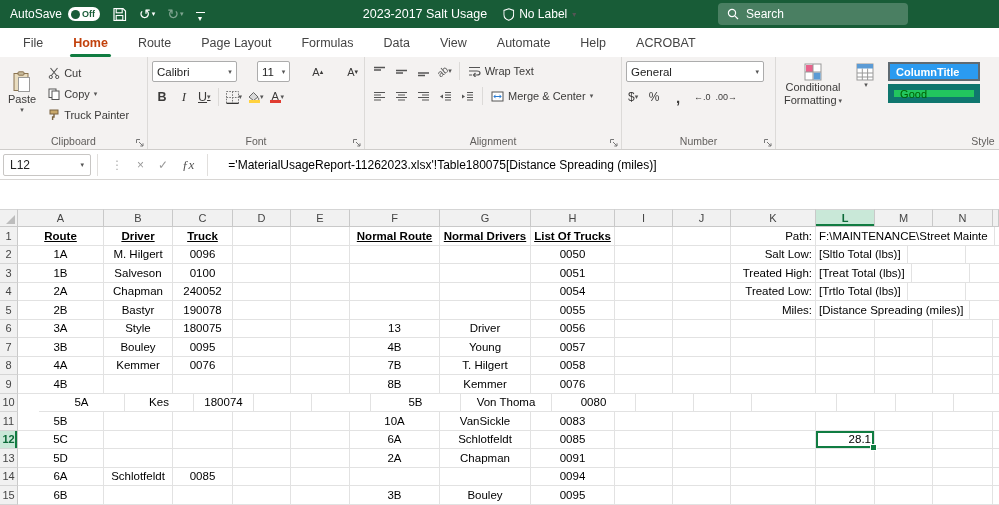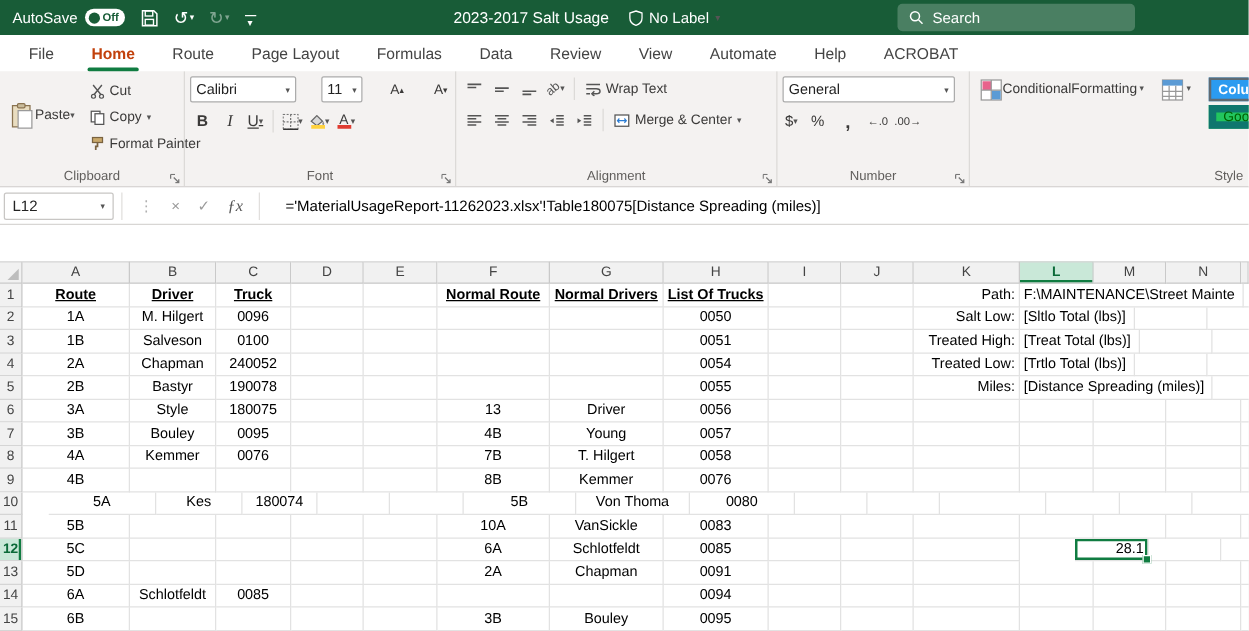--- a/index.html
+++ b/index.html
@@ -32,21 +32,21 @@
   .rtab.active::after { content:""; position:absolute; left:12px; right:12px; bottom:0; height:3px; background:#107C41; border-radius:2px; }
 
   
   .ribbon { height:93px; background:#F4F2F1; border-bottom:1px solid #CFCDCB; display:flex; align-items:stretch; overflow:hidden; }
   .grp { position:relative; border-right:1px solid #DCDAD8; padding:4px 4px 16px 4px; display:flex; align-items:flex-start; }
   .grp-label { position:absolute; bottom:2px; left:0; right:0; text-align:center; font-size:10.5px; color:#605E5C; white-space:nowrap; }
   .launcher { position:absolute; right:3px; bottom:2px; }
   .rrowcol { display:flex; flex-direction:column; gap:4px; }
   .rrow { display:flex; align-items:center; gap:2px; }
   .smallbtn { display:flex; align-items:center; gap:4px; font-size:11px; color:#3B3A39; height:20px; padding:0 3px; white-space:nowrap; cursor:default; }
-  .bigbtn { display:flex; flex-direction:row; align-items:center; font-size:11px; color:#3B3A39; line-height:1.2; padding:2px 4px; text-align:center; cursor:default; }
+  .bigbtn { display:flex; flex-direction:column; align-items:center; font-size:11px; color:#3B3A39; line-height:1.2; padding:2px 4px; text-align:center; cursor:default; }
   .bigbtn .chv { font-size:7px; color:#555; }
   .chv { font-size:7px; color:#555; }
   .combo { background:#fff; border:1px solid #ACACAC; border-radius:2px; height:21px; display:flex; align-items:center; justify-content:space-between; font-size:11.5px; color:#222; padding:0 4px; cursor:default; }
   .sq { width:20px; height:20px; display:flex; flex-direction:column; align-items:center; justify-content:center; font-size:12px; color:#3B3A39; cursor:default; }
   .sqw { display:flex; align-items:center; justify-content:center; height:20px; padding:0 2px; color:#3B3A39; cursor:default; }
   .fontAA { font-size:11px; } .fontAA sup { font-size:7px; }
   .b-bold { font-weight:800; font-size:12.5px; }
   .b-ital { font-style:italic; font-family:"Liberation Serif", serif; font-size:13px; }
   .b-und { text-decoration:underline; font-size:12.5px; }
   .color-bar-red { display:inline-block; width:11px; height:3px; background:#E03C31; margin-top:-1px; }
@@ -151,21 +151,20 @@
     </div>
   </div>
 
   <div class="ribbontabs">
     <div class="rtab">File</div>
     <div class="rtab active">Home</div>
     <div class="rtab">Route</div>
     <div class="rtab">Page Layout</div>
     <div class="rtab">Formulas</div>
     <div class="rtab">Data</div>
-    <div class="rtab">Review</div>
     <div class="rtab">View</div>
     <div class="rtab">Automate</div>
     <div class="rtab">Help</div>
     <div class="rtab">ACROBAT</div>
   </div>
 
   <div class="ribbon">
 
     <div class="grp" style="width:148px;">
       <div class="rrow" style="gap:5px;">
@@ -201,21 +200,21 @@
             <span>Copy</span>
             <span class="chv">▾</span>
           </div>
           <div class="smallbtn">
             <span>
               <svg width="12" height="12" viewBox="0 0 12 12">
                   <rect x="2" y="1" width="8" height="4" fill="#C9A86A" stroke="#7a6340" stroke-width="1"></rect>
                   <path d="M6 5 v3 h-1.4 v3" stroke="#7a6340" stroke-width="1.4" fill="none"></path>
                 </svg>
             </span>
-            <span>Format Painter</span>
+            <span>Truck Painter</span>
           </div>
         </div>
       </div>
       <span class="grp-label">Clipboard</span>
       <span class="launcher">
         <svg width="8" height="8" viewBox="0 0 8 8">
             <path d="M.5 .5 H4 M.5 .5 V4" stroke="#777" fill="none"></path>
             <path d="M3 3 L7 7 M7 4.3 V7 H4.3" stroke="#777" fill="none"></path>
           </svg>
       </span>
@@ -806,21 +805,21 @@
         </div>
         <div class="cell c" style="flex-basis: 91px;">
           <span class="ct">Schlotfeldt</span>
         </div>
         <div class="cell c" style="flex-basis: 84px;">
           <span class="ct">0085</span>
         </div>
         <div class="cell" style="flex-basis: 58px;"></div>
         <div class="cell" style="flex-basis: 58px;"></div>
         <div class="cell" style="flex-basis: 85px;"></div>
-        <div class="cell r sel" style="flex-basis: 59px; margin-left: 44px;">
+        <div class="cell r sel" style="flex-basis: 59px;">
           <span class="ct">28.1</span>
         </div>
         <div class="cell" style="flex-basis: 58px;"></div>
         <div class="cell" style="flex-basis: 60px;"></div>
         <div class="cell fill"></div>
       </div>
       <div class="srow">
         <div class="rhead">13</div>
         <div class="cell c" style="flex-basis: 86px;">
           <span class="ct">5D</span>

